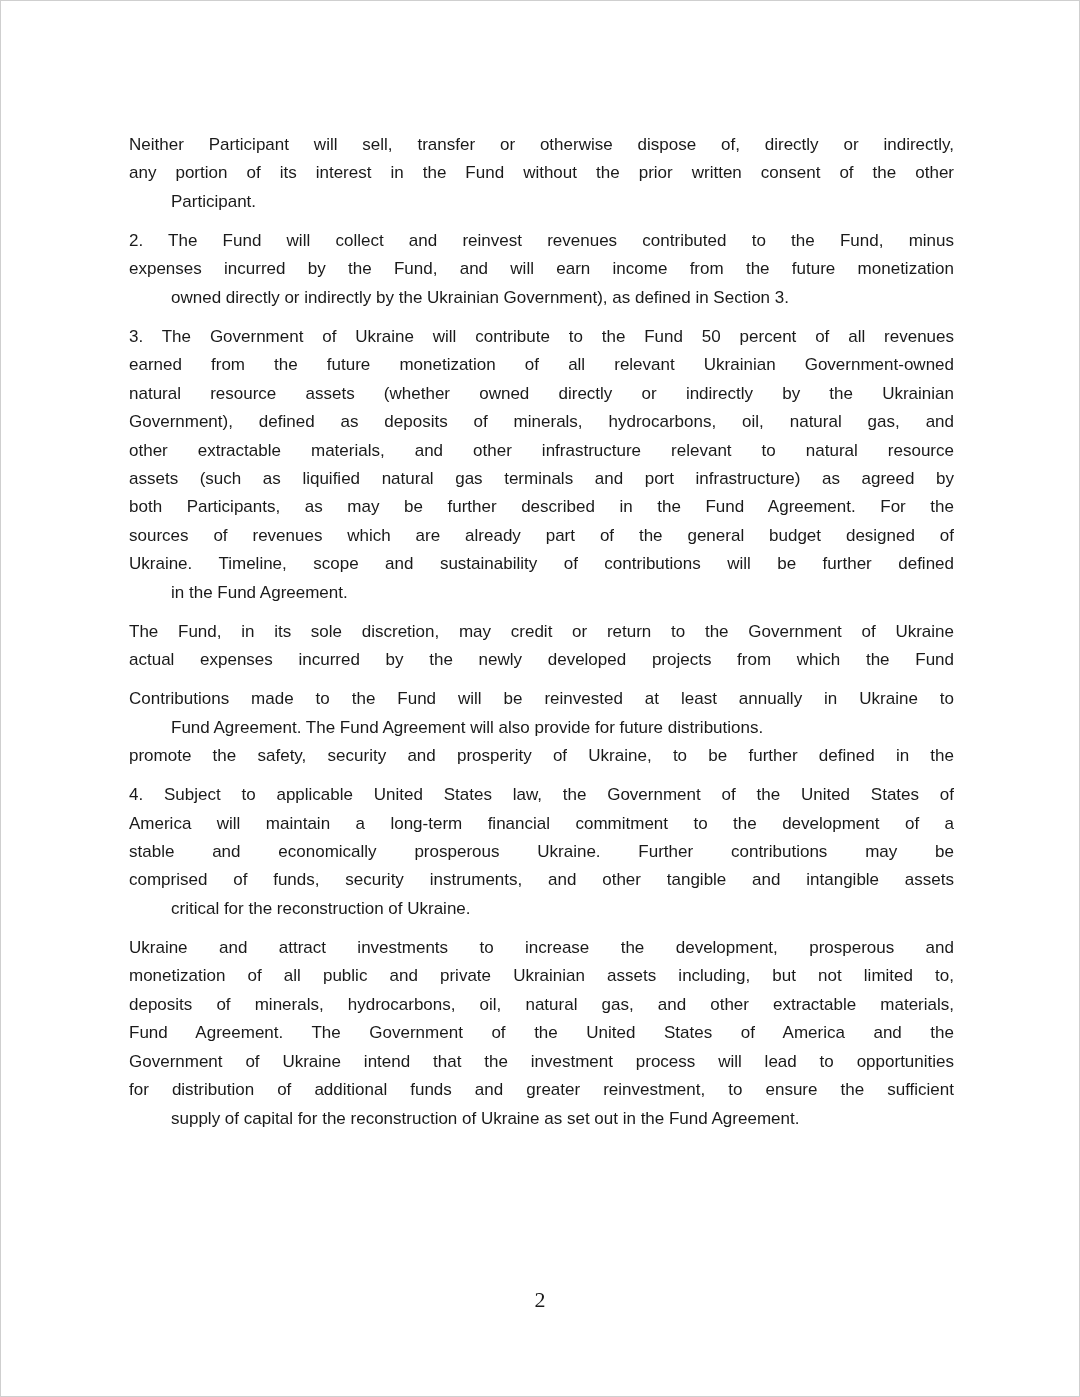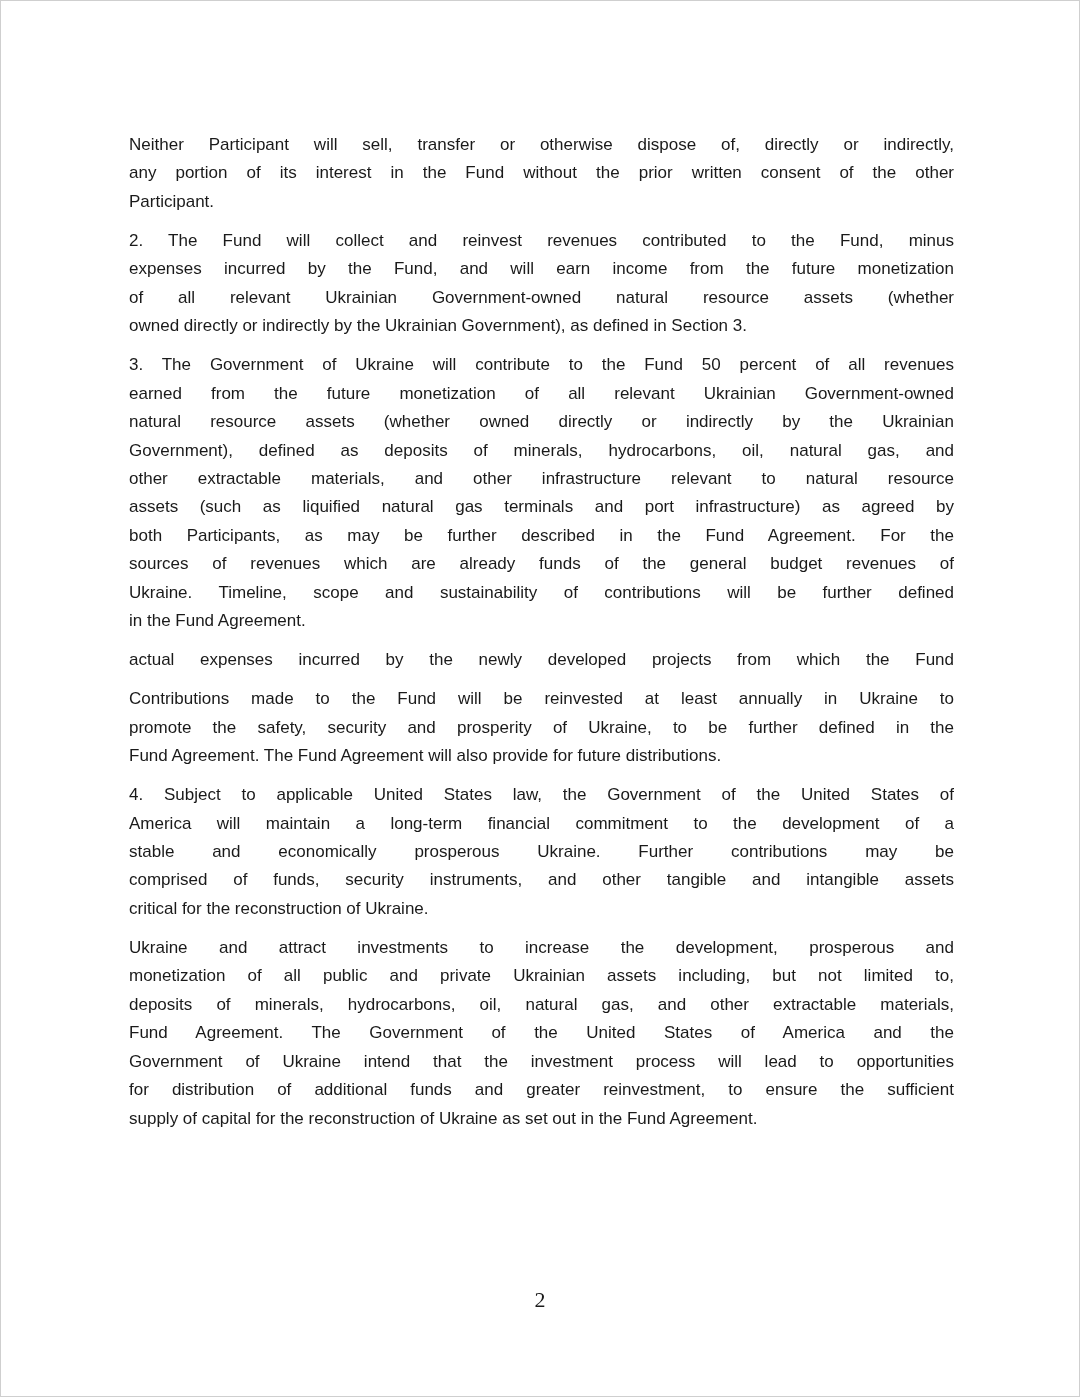--- a/index.html
+++ b/index.html
@@ -21,21 +21,21 @@
   }
   .para { margin: 0 0 10.6px 0; }
   .line {
     display: block;
     text-align: justify;
     text-align-last: justify;
     white-space: nowrap;
     height: 28.45px;
     overflow: visible;
   }
-  .line.last { text-align-last: left; }
+  .line.last { text-align-last: left; margin-left: 42px; }
   .page-number {
     position: absolute;
     left: 0; width: 1078px;
     top: 1286px;
     text-align: center;
     font-family: "Liberation Serif", "DejaVu Serif", serif;
     font-size: 22px;
     color: #1a1a1a;
   }
 </style>
@@ -45,42 +45,42 @@
 <div class="page">
   <div class="content" id="content">
       <div class="para">
         <span class="line">Neither Participant will sell, transfer or otherwise dispose of, directly or indirectly,</span>
         <span class="line">any portion of its interest in the Fund without the prior written consent of the other</span>
         <span class="line last">Participant.</span>
       </div>
       <div class="para">
         <span class="line">2. The Fund will collect and reinvest revenues contributed to the Fund, minus</span>
         <span class="line">expenses incurred by the Fund, and will earn income from the future monetization</span>
-        <span class="line">of all relevant Ukrainian Government-owned natural resource assets (whether</span>
         <span class="line last">owned directly or indirectly by the Ukrainian Government), as defined in Section 3.</span>
       </div>
       <div class="para">
         <span class="line">3. The Government of Ukraine will contribute to the Fund 50 percent of all revenues</span>
         <span class="line">earned from the future monetization of all relevant Ukrainian Government-owned</span>
         <span class="line">natural resource assets (whether owned directly or indirectly by the Ukrainian</span>
         <span class="line">Government), defined as deposits of minerals, hydrocarbons, oil, natural gas, and</span>
         <span class="line">other extractable materials, and other infrastructure relevant to natural resource</span>
         <span class="line">assets (such as liquified natural gas terminals and port infrastructure) as agreed by</span>
         <span class="line">both Participants, as may be further described in the Fund Agreement. For the</span>
-        <span class="line">sources of revenues which are already funds of the general budget revenues of</span>
+        <span class="line">sources of revenues which are already part of the general budget designed of</span>
         <span class="line">Ukraine. Timeline, scope and sustainability of contributions will be further defined</span>
         <span class="line last">in the Fund Agreement.</span>
       </div>
       <div class="para">
+        <span class="line">The Fund, in its sole discretion, may credit or return to the Government of Ukraine</span>
         <span class="line">actual expenses incurred by the newly developed projects from which the Fund</span>
       </div>
       <div class="para">
         <span class="line">Contributions made to the Fund will be reinvested at least annually in Ukraine to</span>
+        <span class="line last">Fund Agreement. The Fund Agreement will also provide for future distributions.</span>
         <span class="line">promote the safety, security and prosperity of Ukraine, to be further defined in the</span>
-        <span class="line last">Fund Agreement. The Fund Agreement will also provide for future distributions.</span>
       </div>
       <div class="para">
         <span class="line">4. Subject to applicable United States law, the Government of the United States of</span>
         <span class="line">America will maintain a long-term financial commitment to the development of a</span>
         <span class="line">stable and economically prosperous Ukraine. Further contributions may be</span>
         <span class="line">comprised of funds, security instruments, and other tangible and intangible assets</span>
         <span class="line last">critical for the reconstruction of Ukraine.</span>
       </div>
       <div class="para">
         <span class="line">Ukraine and attract investments to increase the development, prosperous and</span>

